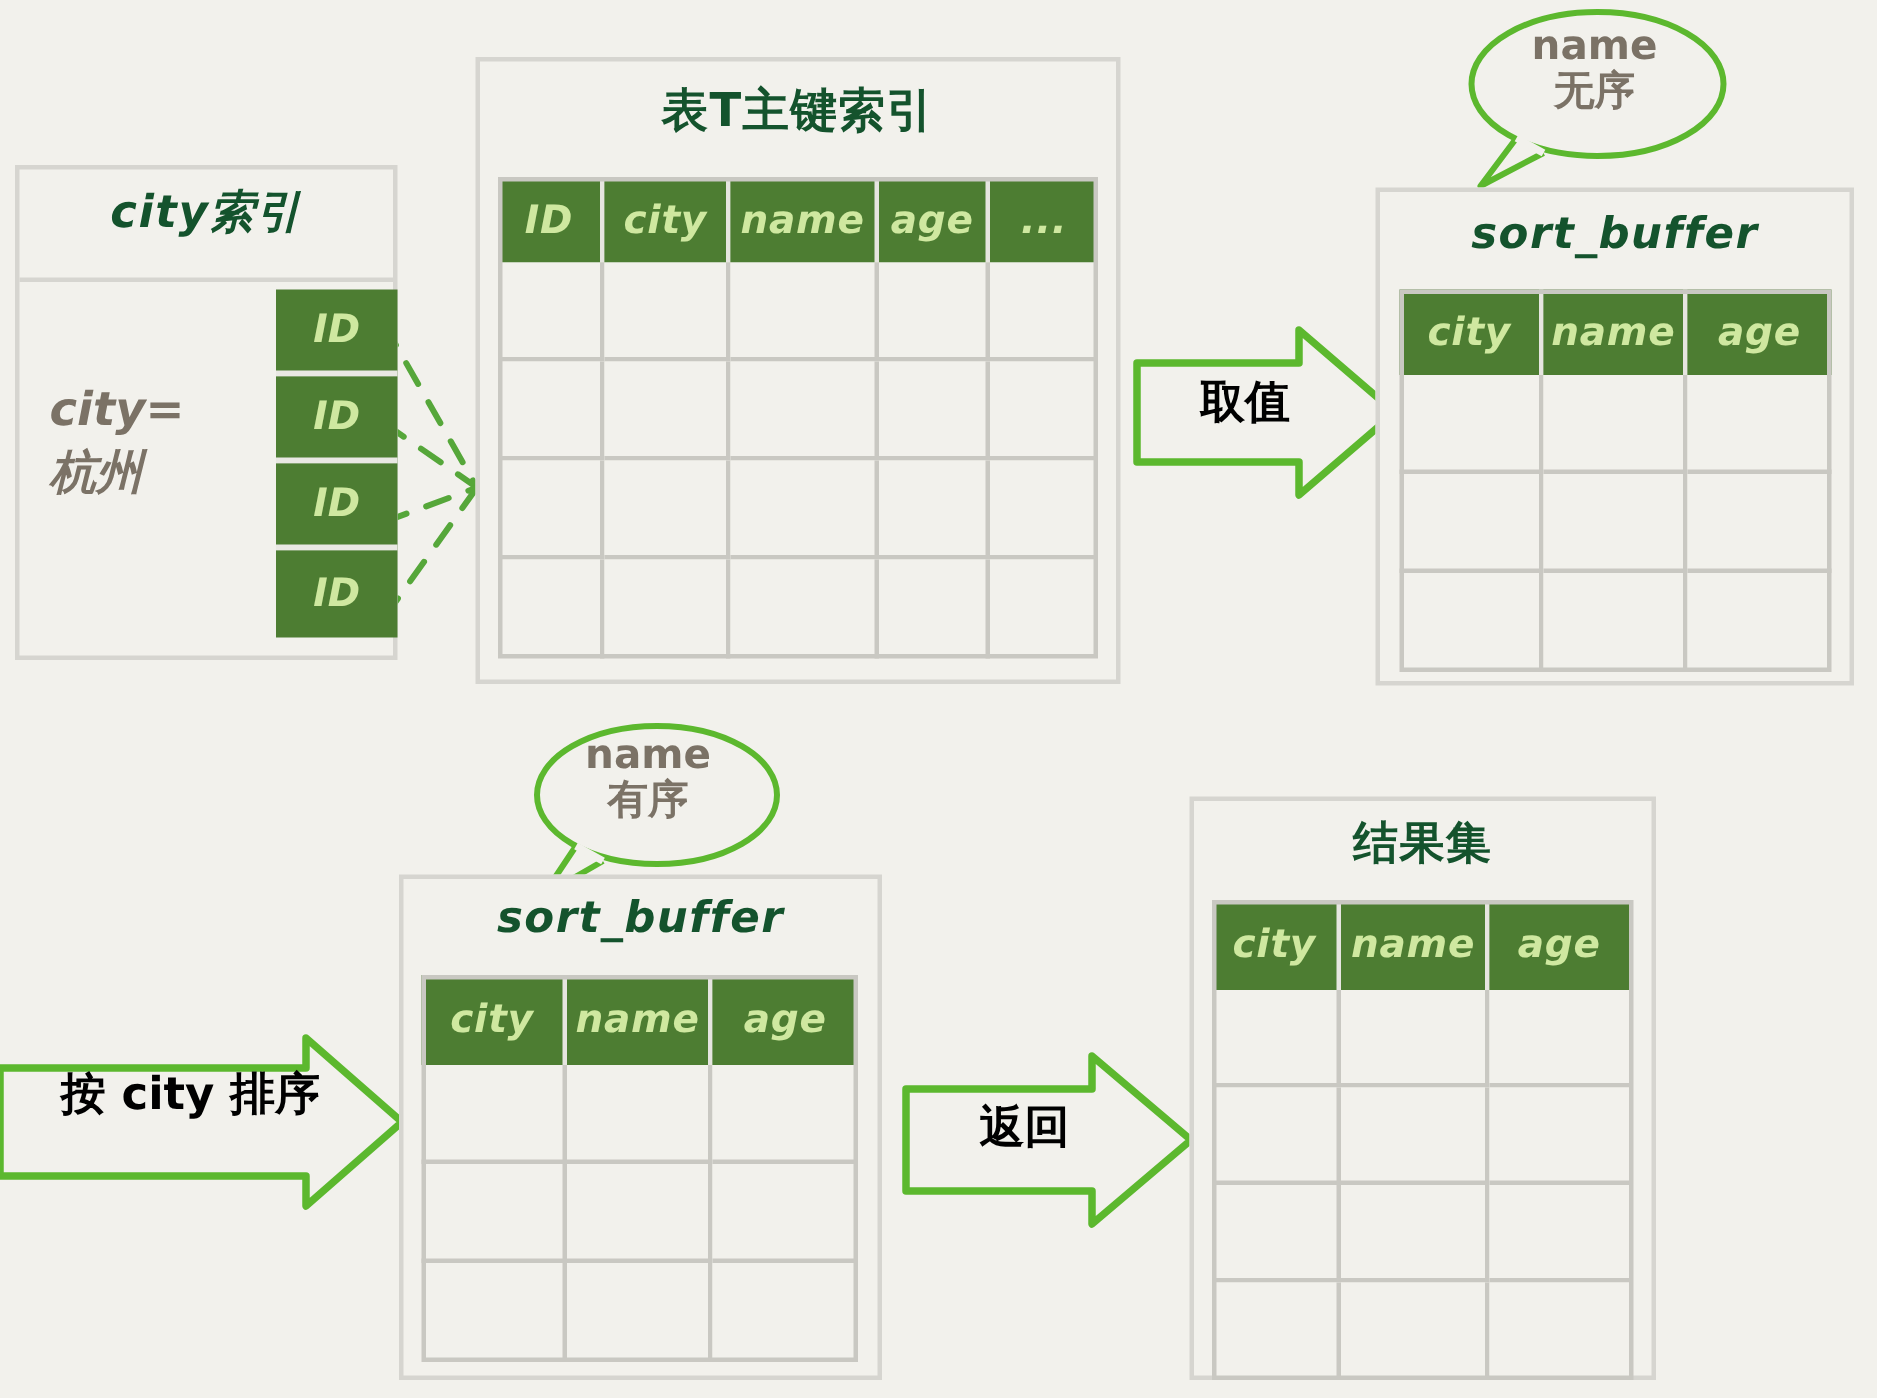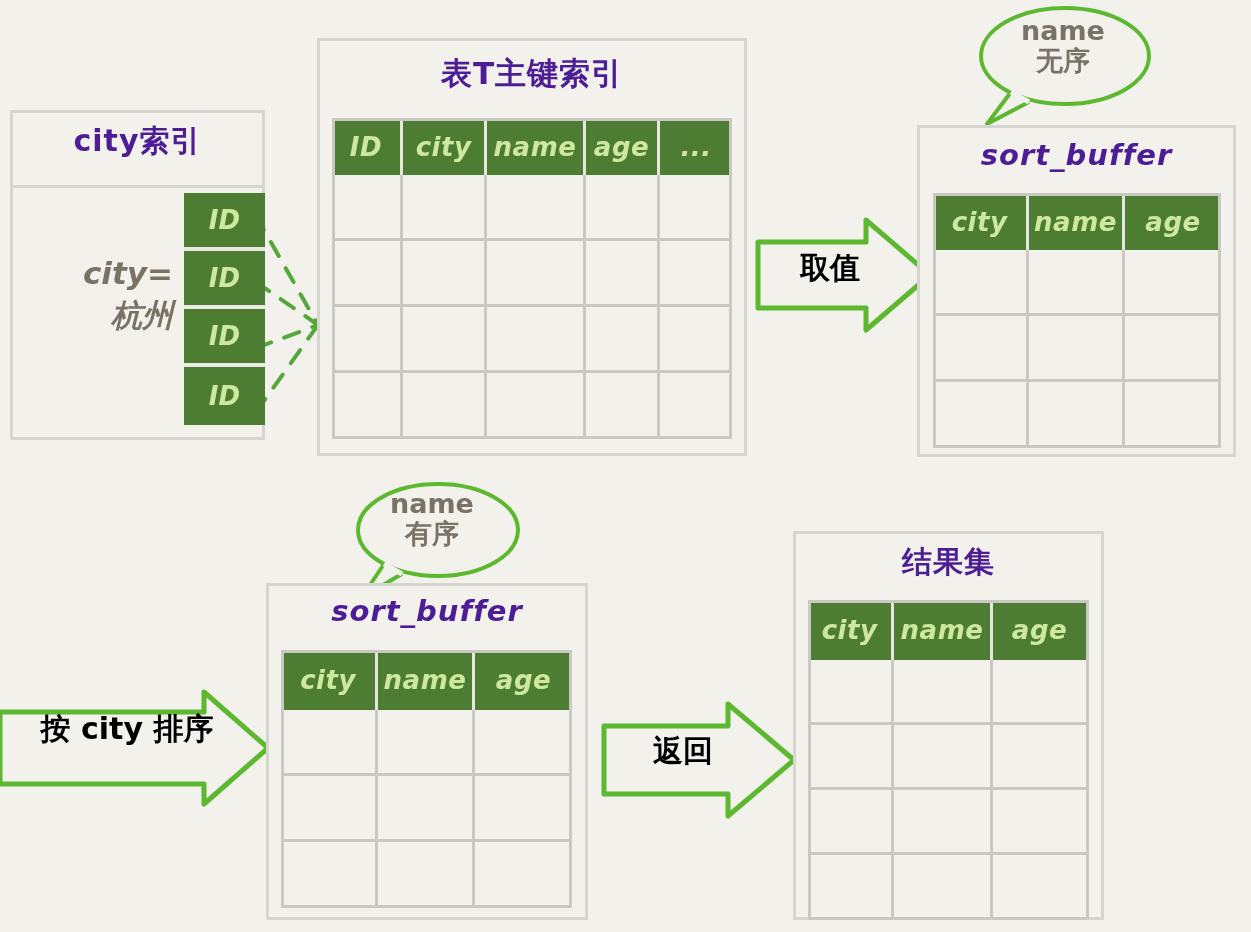--- a/index.html
+++ b/index.html
@@ -18,21 +18,21 @@
 
   
   .panel {
     position: absolute;
     background: #f2f1ec;
     border: 3px solid #d6d5d0;
     box-sizing: border-box;
   }
   .panel-title {
     text-align: center;
-    color: #4c1d95;
+    color: #14532d;
     font-family: "DejaVu Sans", sans-serif;
     font-weight: 700;
     letter-spacing: 1px;
   }
 
   
   .grid {
     position: absolute;
     display: grid;
     box-sizing: border-box;
@@ -64,29 +64,29 @@
     position: absolute;
     border: 3px solid #c9c8c2;
     box-sizing: border-box;
     pointer-events: none;
   }
 
   
   #city-index-panel { left: 10px; top: 110px; width: 255px; height: 330px; }
   #city-index-title {
     position: absolute; left: 0; top: 8px; width: 100%;
-    font-size: 30px; 
+    font-size: 30px; font-style: italic;
   }
   #city-index-divider {
     position: absolute; left: 0; top: 72px; width: 100%;
     height: 3px; background: #d6d5d0;
   }
   #city-eq {
     position: absolute; left: 20px; top: 140px; width: 140px;
-    text-align: right; color: #7b7266; font-weight: 700;
+    text-align: left; color: #7b7266; font-weight: 700;
     font-size: 31px; line-height: 1.35; font-style: italic;
   }
   .id-col { position: absolute; left: 171px; top: 80px; width: 81px; }
   .id-cell {
     height: 58px; background: #4d7d32; color: #cfe8a0;
     display: flex; align-items: center; justify-content: center;
     font-size: 26px; font-weight: 700; font-style: italic;
     border-bottom: 4px solid #e9e8e3; box-sizing: border-box;
   }
   .id-cell.last { border-bottom: none; }

